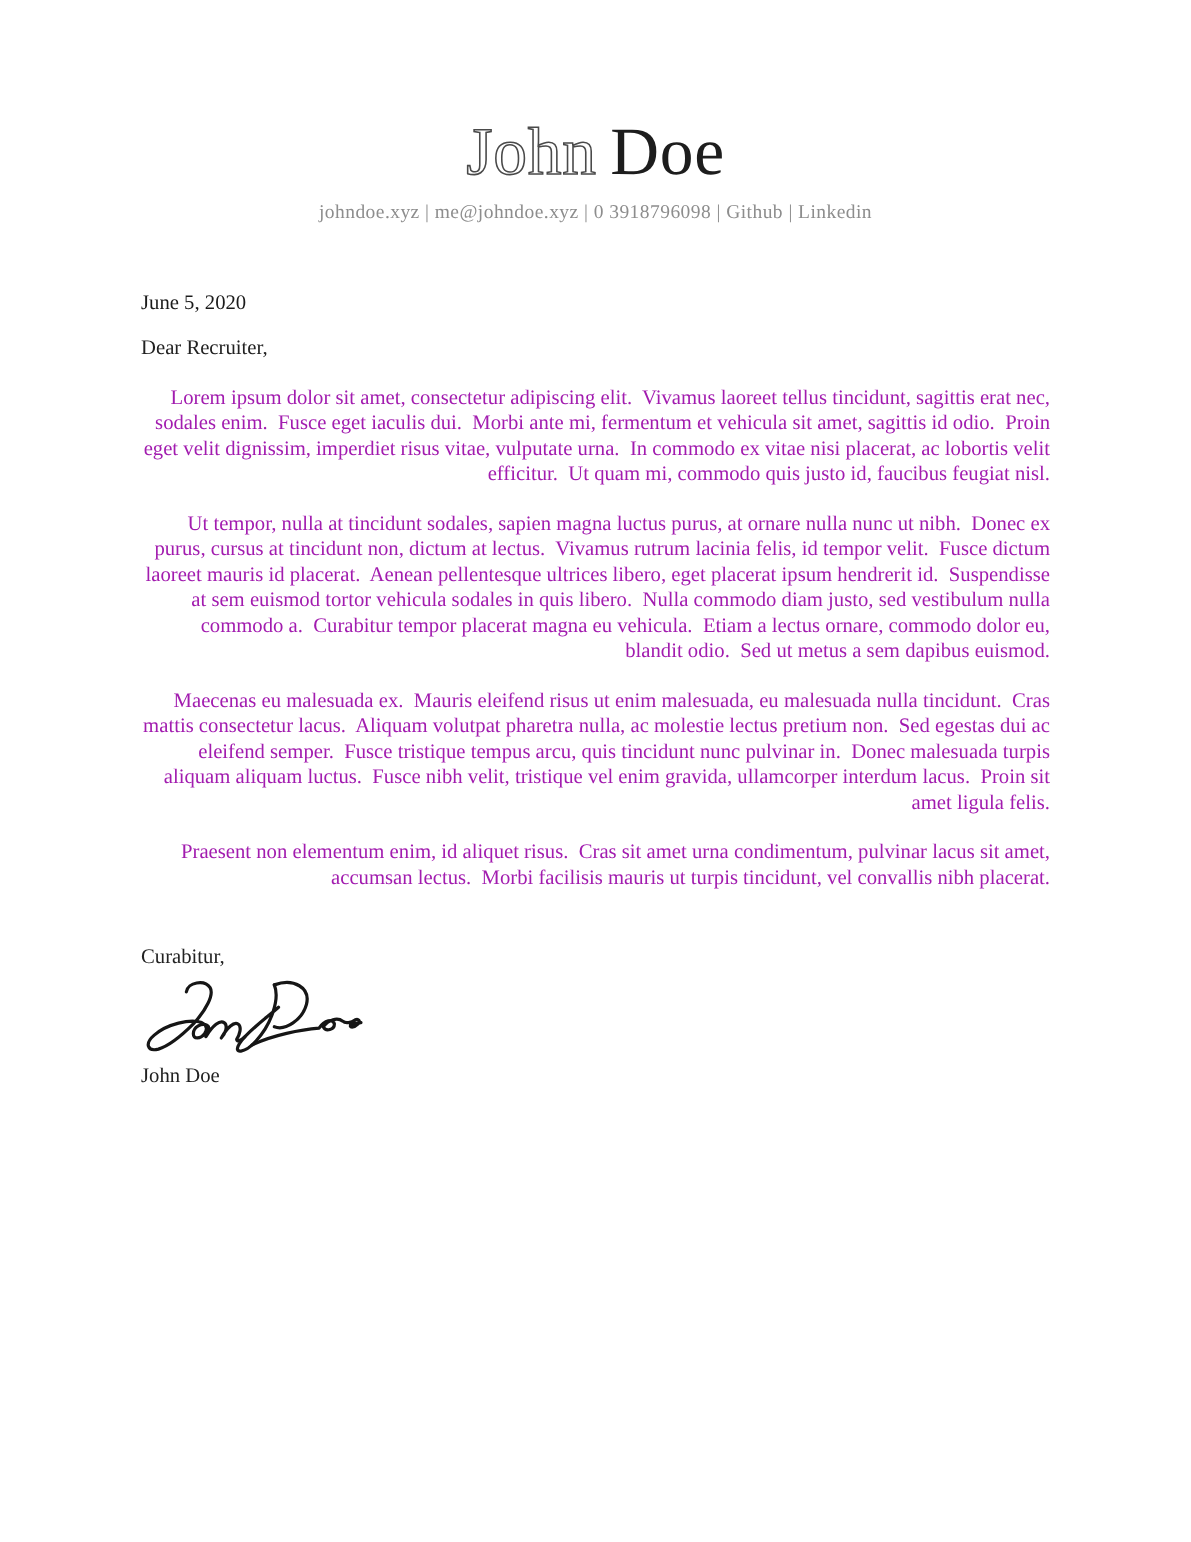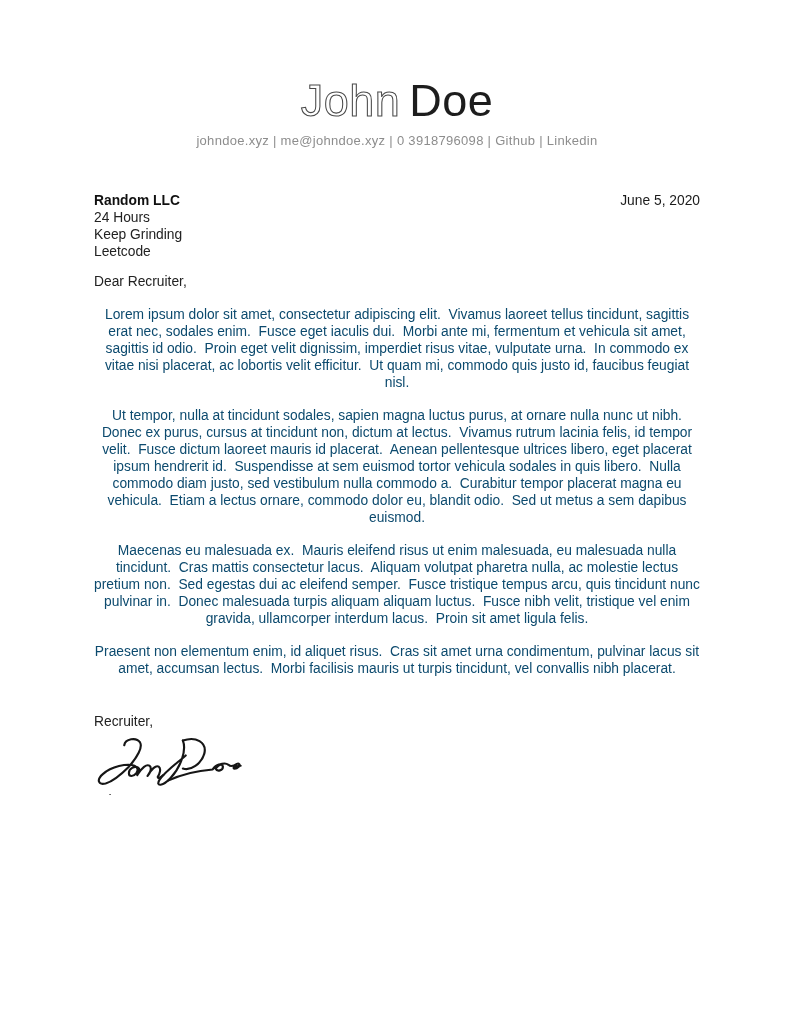--- a/index.html
+++ b/index.html
@@ -1,21 +1,21 @@
 <!DOCTYPE html>
 <html><head>
 <meta charset="utf-8">
 <style>
   * { margin: 0; padding: 0; box-sizing: border-box; }
   html, body { background: #ffffff; }
   .page {
     width: 794px;
     height: 795px;
     background: #ffffff;
-    font-family: Liberation Sans, sans-serif;
+    font-family: Liberation Serif, serif;
     color: #222222;
     padding: 76px 94px 0 94px;
     overflow: hidden;
     position: relative;
   }
   
   .letter-header { text-align: center; margin-bottom: 44px; }
   .author-name {
     font-size: 45px;
     line-height: 1.12;
@@ -53,59 +53,53 @@
   .company-name { font-weight: 700; color: #101010; }
   .address-line { color: #222222; }
   .letter-date { color: #1b1b1b; }
   
   .salutation { margin-top: 13px; font-size: 13.8px; line-height: 17px; }
   .para {
     margin-top: 16px;
     font-size: 13.8px;
     line-height: 17px;
     white-space: pre-wrap;
-    text-align: center;
-    color: #0c4a6e;
+    text-align: right;
+    color: #a21caf;
   }
   
   .closing { margin-top: 36px; font-size: 13.8px; line-height: 17px; }
   .signature-svg { display: block; margin: 5px 0 0 -2px; width: 152px; height: 54px; }
   .signature-svg path { fill: none; stroke: #161616; stroke-width: 2.3; stroke-linecap: round; stroke-linejoin: round; }
   .signed-name { margin-top: 3px; font-size: 13.8px; line-height: 17px; }
 </style>
 </head>
 <body>
 
 <div class="page">
 
   <header class="letter-header">
     <h1 class="author-name"><span class="author-first">John</span><span class="author-last">Doe</span></h1>
     <div class="contact-line">johndoe.xyz | me@johndoe.xyz | 0 3918796098 | Github | Linkedin</div>
   </header>
 
   <section class="meta-row">
-    <div class="recipient-block">
-      <div class="company-name">Random LLC</div>
-      <div class="address-line">24 Hours</div>
-      <div class="address-line">Keep Grinding</div>
-      <div class="address-line">Leetcode</div>
-    </div>
     <div class="letter-date">June 5, 2020</div>
   </section>
 
   <main>
     <p class="salutation">Dear Recruiter,</p>
     <p class="para">Lorem ipsum dolor sit amet, consectetur adipiscing elit.  Vivamus laoreet tellus tincidunt, sagittis erat nec, sodales enim.  Fusce eget iaculis dui.  Morbi ante mi, fermentum et vehicula sit amet, sagittis id odio.  Proin eget velit dignissim, imperdiet risus vitae, vulputate urna.  In commodo ex vitae nisi placerat, ac lobortis velit efficitur.  Ut quam mi, commodo quis justo id, faucibus feugiat nisl.</p>
     <p class="para">Ut tempor, nulla at tincidunt sodales, sapien magna luctus purus, at ornare nulla nunc ut nibh.  Donec ex purus, cursus at tincidunt non, dictum at lectus.  Vivamus rutrum lacinia felis, id tempor velit.  Fusce dictum laoreet mauris id placerat.  Aenean pellentesque ultrices libero, eget placerat ipsum hendrerit id.  Suspendisse at sem euismod tortor vehicula sodales in quis libero.  Nulla commodo diam justo, sed vestibulum nulla commodo a.  Curabitur tempor placerat magna eu vehicula.  Etiam a lectus ornare, commodo dolor eu, blandit odio.  Sed ut metus a sem dapibus euismod.</p>
     <p class="para">Maecenas eu malesuada ex.  Mauris eleifend risus ut enim malesuada, eu malesuada nulla tincidunt.  Cras mattis consectetur lacus.  Aliquam volutpat pharetra nulla, ac molestie lectus pretium non.  Sed egestas dui ac eleifend semper.  Fusce tristique tempus arcu, quis tincidunt nunc pulvinar in.  Donec malesuada turpis aliquam aliquam luctus.  Fusce nibh velit, tristique vel enim gravida, ullamcorper interdum lacus.  Proin sit amet ligula felis.</p>
     <p class="para">Praesent non elementum enim, id aliquet risus.  Cras sit amet urna condimentum, pulvinar lacus sit amet, accumsan lectus.  Morbi facilisis mauris ut turpis tincidunt, vel convallis nibh placerat.</p>
   </main>
 
   <footer>
-    <p class="closing">Recruiter,</p>
+    <p class="closing">Curabitur,</p>
     <svg class="signature-svg" viewBox="0 0 160 58" aria-hidden="true">
       <path d="M33 11 C34 4 46 2 50 8 C53 13 47 24 38 34 C30 42 20 50 13 52 C5 54 3 48 10 42 C19 34 36 30 44 33 C48 35 48 38 46 41 C43 45 38 45 38 41 C38 36 44 33 48 35 C50 36 49 40 47 43 C52 35 57 31 60 33 C63 35 61 41 58 44 C62 37 67 32 70 34 C73 36 71 42 69 45 C69 47 72 46 75 43"></path>
       <path d="M96 6 C100 16 94 34 83 46 C75 55 66 56 71 48 C77 39 90 30 99 22"></path>
       <path d="M96 6 C110 1 122 8 119 20 C116 31 104 39 96 36"></path>
       <path d="M80 49 C95 42 115 38 128 37 C132 31 138 30 139 34 C139 38 133 40 131 36 C135 31 141 29 145 32 C147 34 151 33 154 31 C156 30 158 32 156 34 C153 37 149 37 151 34 L158 33"></path>
     </svg>
     <p class="signed-name">John Doe</p>
   </footer>
 
 </div>

